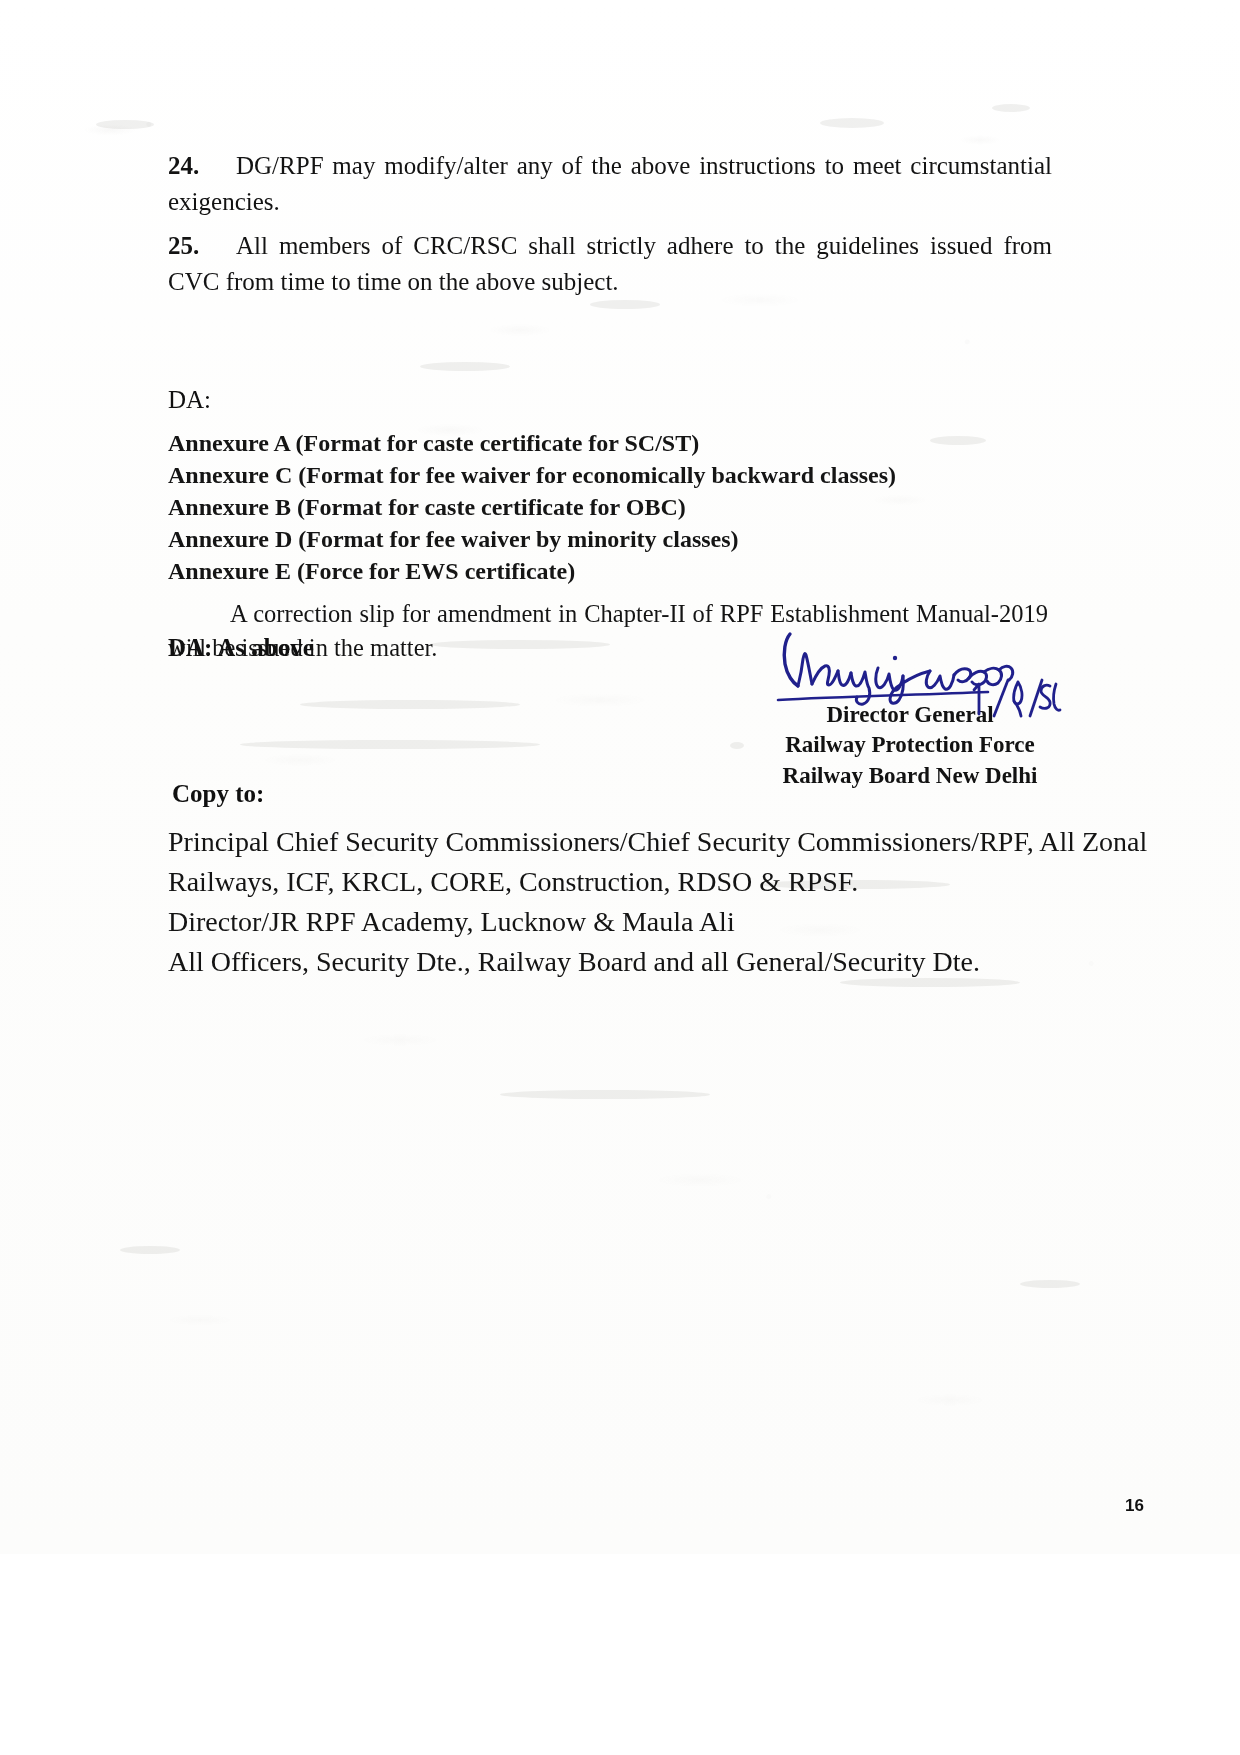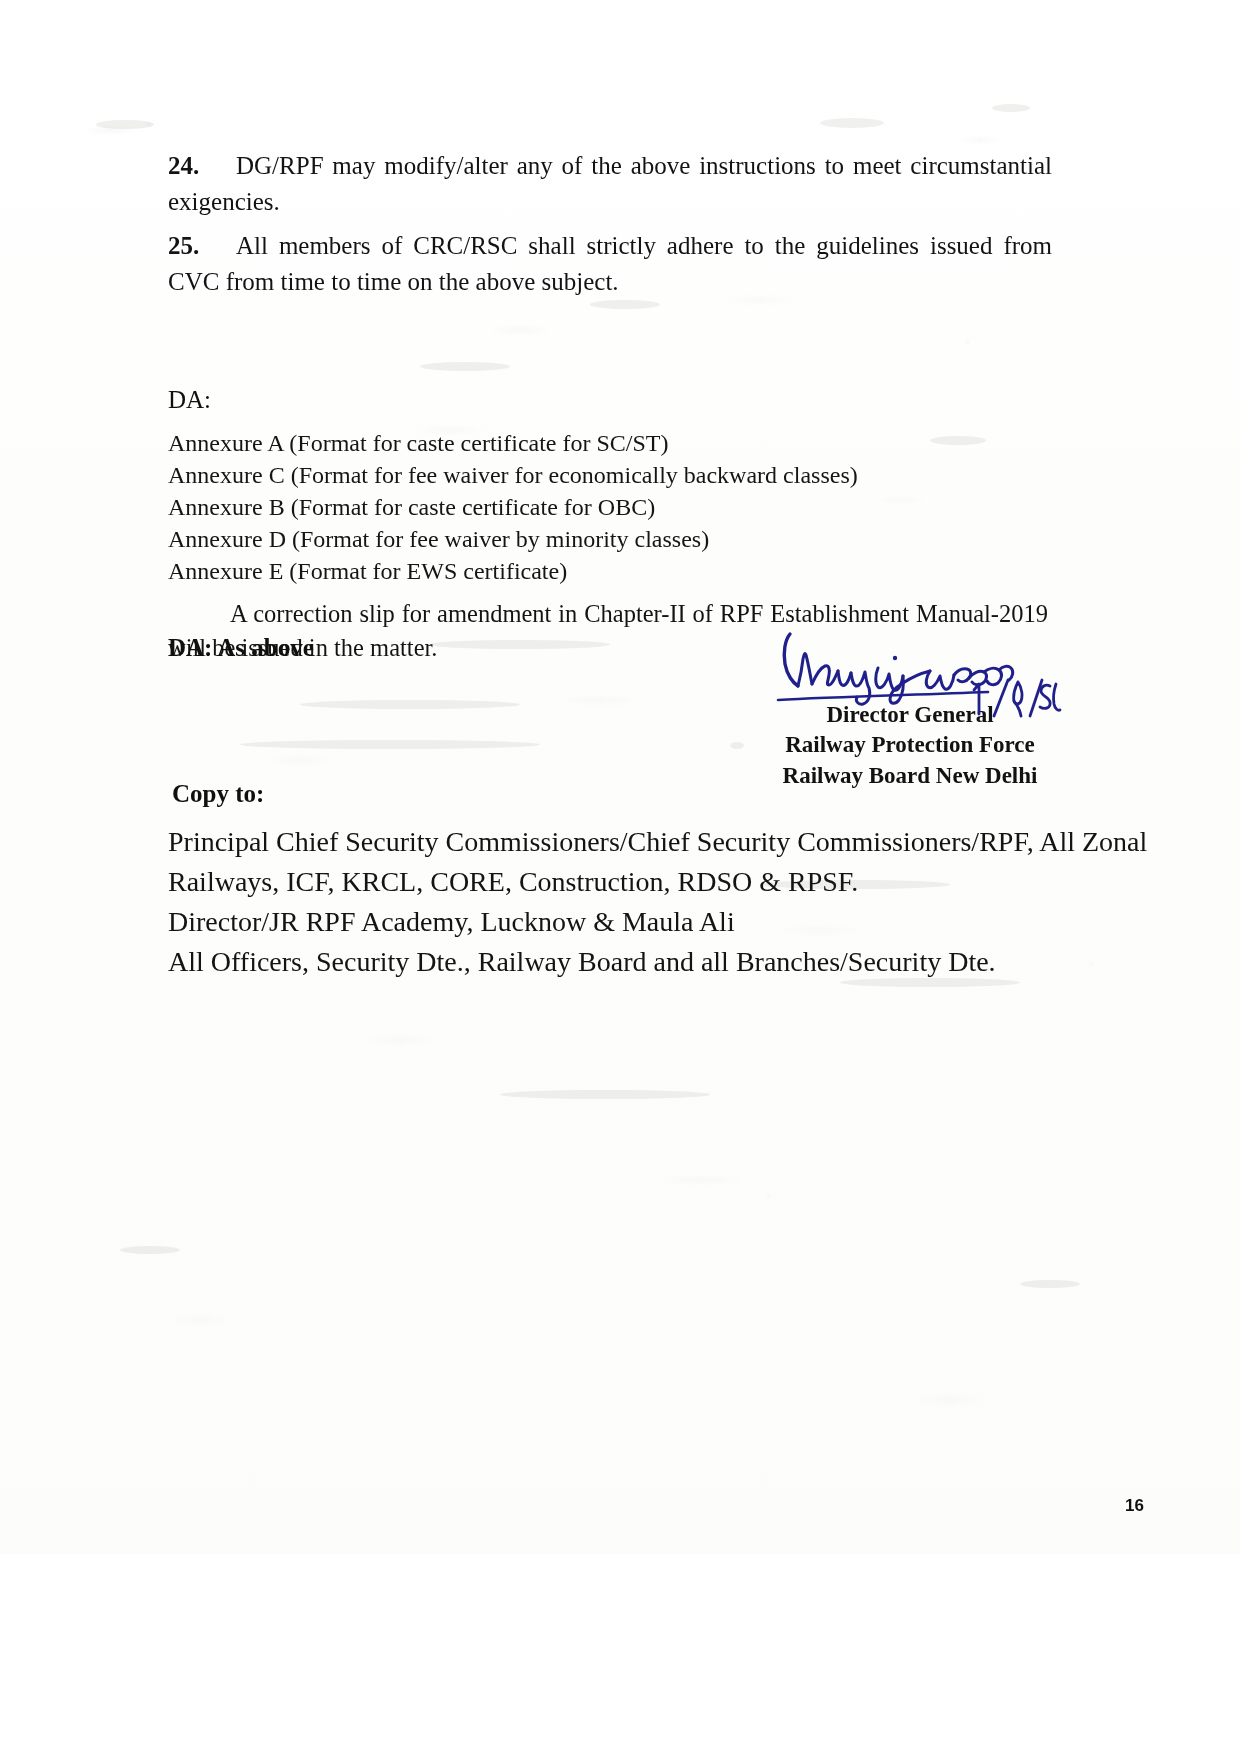--- a/index.html
+++ b/index.html
@@ -80,20 +80,21 @@
     position: absolute;
     top: 428px;
     left: 0;
     width: 760px;
   }
   .annexure-list div {
     font-size: 24px;
     line-height: 1.33;
     color: #151515;
     white-space: nowrap;
+    font-weight: bold;
   }
   .correction {
     position: absolute;
     top: 572px;
     left: 0;
     width: 880px;
     font-size: 24.5px;
     line-height: 1.42;
     color: #141414;
     text-align: justify;
@@ -210,42 +211,42 @@
       <span class="num">25.</span><span>All members of CRC/RSC shall strictly adhere to the guidelines issued from CVC from time to time on the above subject.</span>
     </p>
 
     <div class="da-heading">DA:</div>
 
     <div class="annexure-list">
       <div>Annexure A (Format for caste certificate for SC/ST)</div>
       <div>Annexure C (Format for fee waiver for economically backward classes)</div>
       <div>Annexure B (Format for caste certificate for OBC)</div>
       <div>Annexure D (Format for fee waiver by minority classes)</div>
-      <div>Annexure E (Format for EWS certificate)</div>
+      <div>Annexure E (Force for EWS certificate)</div>
     </div>
 
     <p class="correction">
       <span class="indent"></span><span>A correction slip for amendment in Chapter-II of RPF Establishment Manual-2019 will be issued in the matter.</span>
     </p>
 
     <div class="da-above">DA: As above</div>
 
     <div class="sign-block">
       <div>Director General</div>
       <div>Railway Protection Force</div>
       <div>Railway Board New Delhi</div>
     </div>
 
     <div class="copy-heading">Copy to:</div>
 
     <div class="copy-list">
       <div>Principal Chief Security Commissioners/Chief Security Commissioners/RPF, All Zonal</div>
       <div>Railways, ICF, KRCL, CORE, Construction, RDSO &amp; RPSF.</div>
       <div>Director/JR RPF Academy, Lucknow &amp; Maula Ali</div>
-      <div>All Officers, Security Dte., Railway Board and all Branches/Security Dte.</div>
+      <div>All Officers, Security Dte., Railway Board and all General/Security Dte.</div>
     </div>
 
   </div>
 
   <svg class="signature" viewBox="0 0 280 90" xmlns="http://www.w3.org/2000/svg">
     <g fill="none" stroke="#20208c" stroke-linecap="round" stroke-linejoin="round">
       <path d="M18 6 C13 12 11 24 13 36 C15 47 21 55 26 58" stroke-width="3.4"></path>
       <path d="M26 58 C28 50 30 40 31 31 C32 26 33 24 34 27 C36 34 38 46 40 56" stroke-width="3"></path>
       <path d="M40 56 C44 47 48 40 53 38 C57 37 58 41 57 47 C56 53 54 57 57 57 C60 57 63 50 66 43" stroke-width="3"></path>
       <path d="M66 43 C67 49 67 55 70 57 C74 59 77 52 79 45" stroke-width="3"></path>

